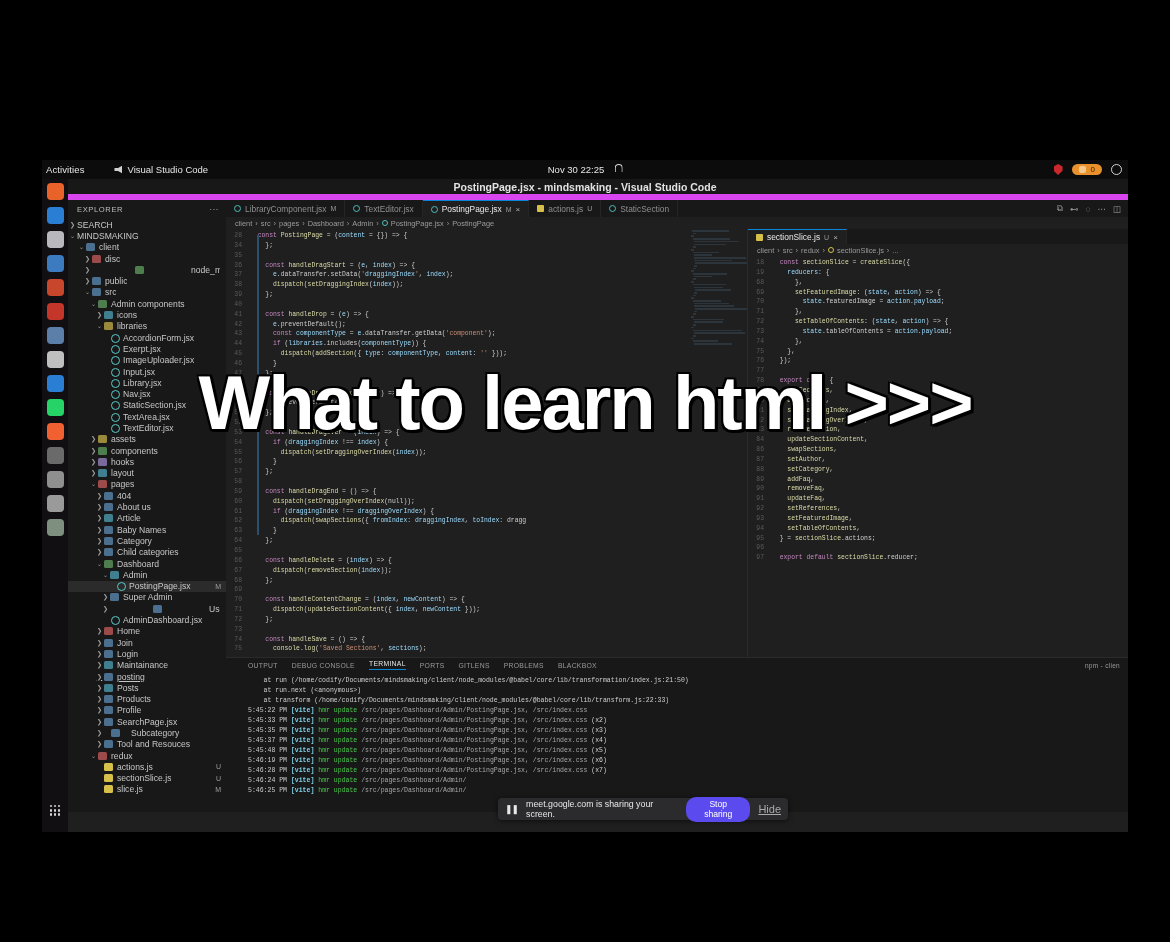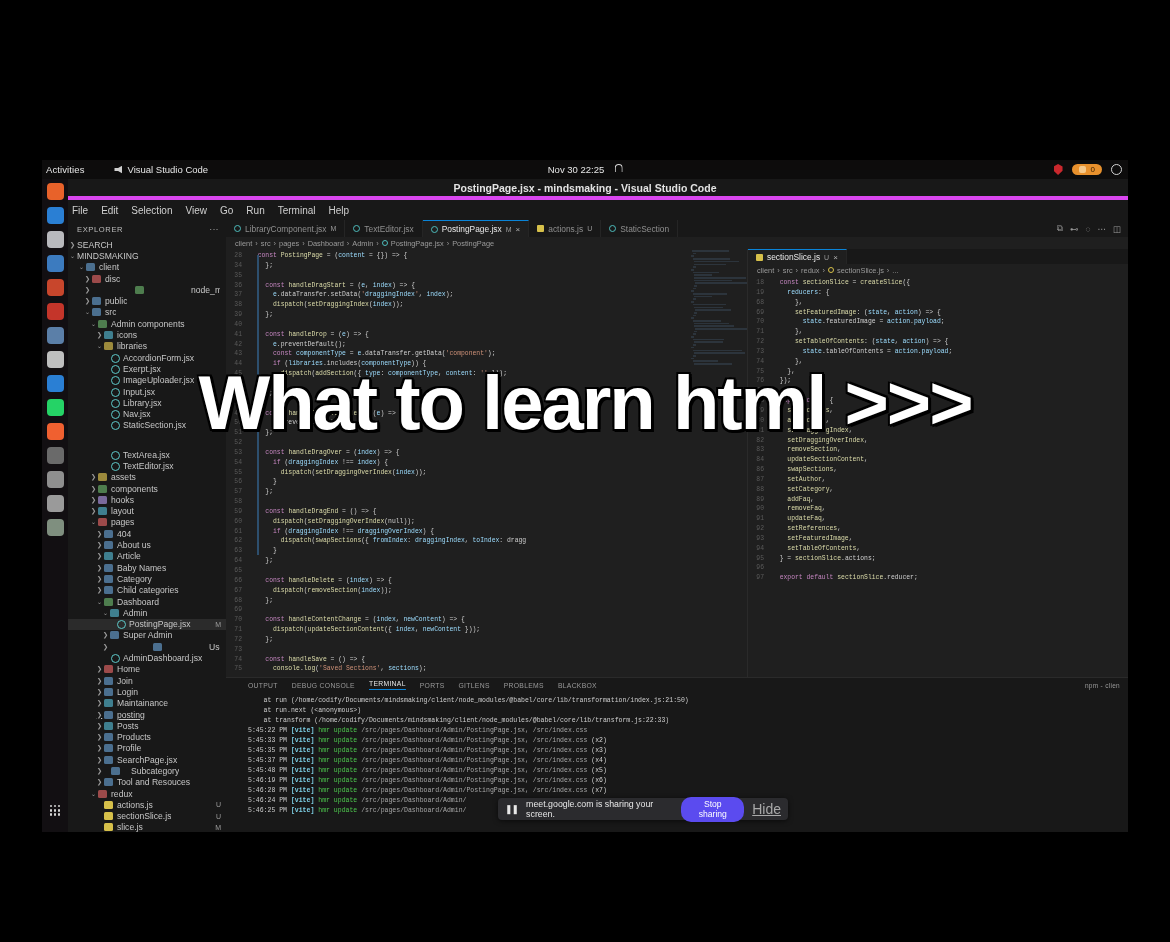--- a/index.html
+++ b/index.html
@@ -37,21 +37,21 @@
      clip-path: polygon(50% 0,100% 22%,100% 62%,50% 100%,0 62%,0 22%); }
   .pill { background:#e8912d;color:#3a2000;border-radius:8px;padding:1px 7px;
      font-size:8px; display:flex; gap:5px; align-items:center; }
   .pill .dot { width:7px;height:7px;border-radius:2px;background:#f6c98a; }
   .gear-sm { width:11px;height:11px;border:1.6px solid #d3d3d3;border-radius:50%; }
 
   
   .vsc { position: absolute; left: 0; top: 19px; width: 1086px; height: 653px;
      background: #1f1f1f; color: #cccccc; }
   .vsc-title {
-    height: 21px; background: #181818; border-bottom: 4px solid #d946ef;
+    height: 21px; background: #181818; border-bottom: 6px solid #d946ef;
     display:flex; align-items:center; justify-content:center;
     font-size: 10.5px; color:#e3e3e3; font-weight: 600;
   }
   .vsc-menu {
     height: 20px; background: #181818; display:flex; align-items:center;
     gap: 13px; padding-left: 30px; font-size: 10px; color: #cfcfcf;
   }
   .vsc-menu span { cursor: default; }
 
   .vsc-body { display:flex; height: 612px; }
@@ -150,21 +150,21 @@
   .toast {
     position: absolute; left: 498px; top: 798px; width: 290px; height: 22px;
     background:#2b2b2e; border-radius: 4px; display:flex; align-items:center;
     gap: 8px; padding: 0 7px; font-size: 8.8px; color:#e8e8e8;
     box-shadow: 0 1px 5px rgba(0,0,0,.6);
   }
   .toast .pause { letter-spacing: -1px; font-size: 9px; }
   .toast .stopbtn { background:#5b4bef; color:#fff; border:none; border-radius:10px;
      padding: 2.5px 9px; font-size: 8.6px; font-family:"Liberation Sans", sans-serif;
      cursor:pointer; }
-  .toast .hide { color:#a9a9a9; text-decoration:underline; font-size:14px; }
+  .toast .hide { color:#a9a9a9; text-decoration:underline; font-size:11px; }
 
   
   .dock { position:absolute; left:42px; top:179px; width:26px; height:653px;
      background:#120f12; display:flex; flex-direction:column; align-items:center;
      padding-top: 4px; gap: 7px; }
   .dock-ico { width:17px; height:17px; border-radius:4px; flex:none; }
   .dock-grid { position:absolute; bottom: 16px; width:11px; height:11px;
      display:grid; grid-template-columns: repeat(3,1fr); gap:1.5px; }
   .dock-grid i { background:#d6d6d6; border-radius:50%; display:block; width:2.4px;height:2.4px;}
 
@@ -203,30 +203,20 @@
           <span>0</span>
         </span>
         <span class="gear-sm"></span>
       </span>
     </div>
 
     <div class="vsc">
 
       <div class="vsc-title">PostingPage.jsx - mindsmaking - Visual Studio Code</div>
 
-      <div class="vsc-menu">
-        <span>File</span>
-        <span>Edit</span>
-        <span>Selection</span>
-        <span>View</span>
-        <span>Go</span>
-        <span>Run</span>
-        <span>Terminal</span>
-        <span>Help</span>
-      </div>
 
       <div class="vsc-body">
 
         <div class="activity">
           <span class="act-ico">
             <svg viewBox="0 0 16 16" width="15" height="15">
                 <path d="M3 2h5l1 2h4v8H3z" fill="none" stroke="#c5c5c5" stroke-width="1.1"></path>
               </svg>
           </span>
           <span class="act-ico">
@@ -392,21 +382,21 @@
               <div class="exp-row" style="padding-left: 33px;">
                 <span class="twisty"></span>
                 <span class="fico jsx"></span>
                 <span class="exp-name">Nav.jsx</span>
               </div>
               <div class="exp-row" style="padding-left: 33px;">
                 <span class="twisty"></span>
                 <span class="fico jsx"></span>
                 <span class="exp-name">StaticSection.jsx</span>
               </div>
-              <div class="exp-row" style="padding-left: 33px; margin-top: 18px;">
+              <div class="exp-row" style="padding-left: 33px;">
                 <span class="twisty"></span>
                 <span class="fico jsx"></span>
                 <span class="exp-name">TextArea.jsx</span>
               </div>
               <div class="exp-row" style="padding-left: 33px;">
                 <span class="twisty"></span>
                 <span class="fico jsx"></span>
                 <span class="exp-name">TextEditor.jsx</span>
               </div>
               <div class="exp-row" style="padding-left: 21px;">

